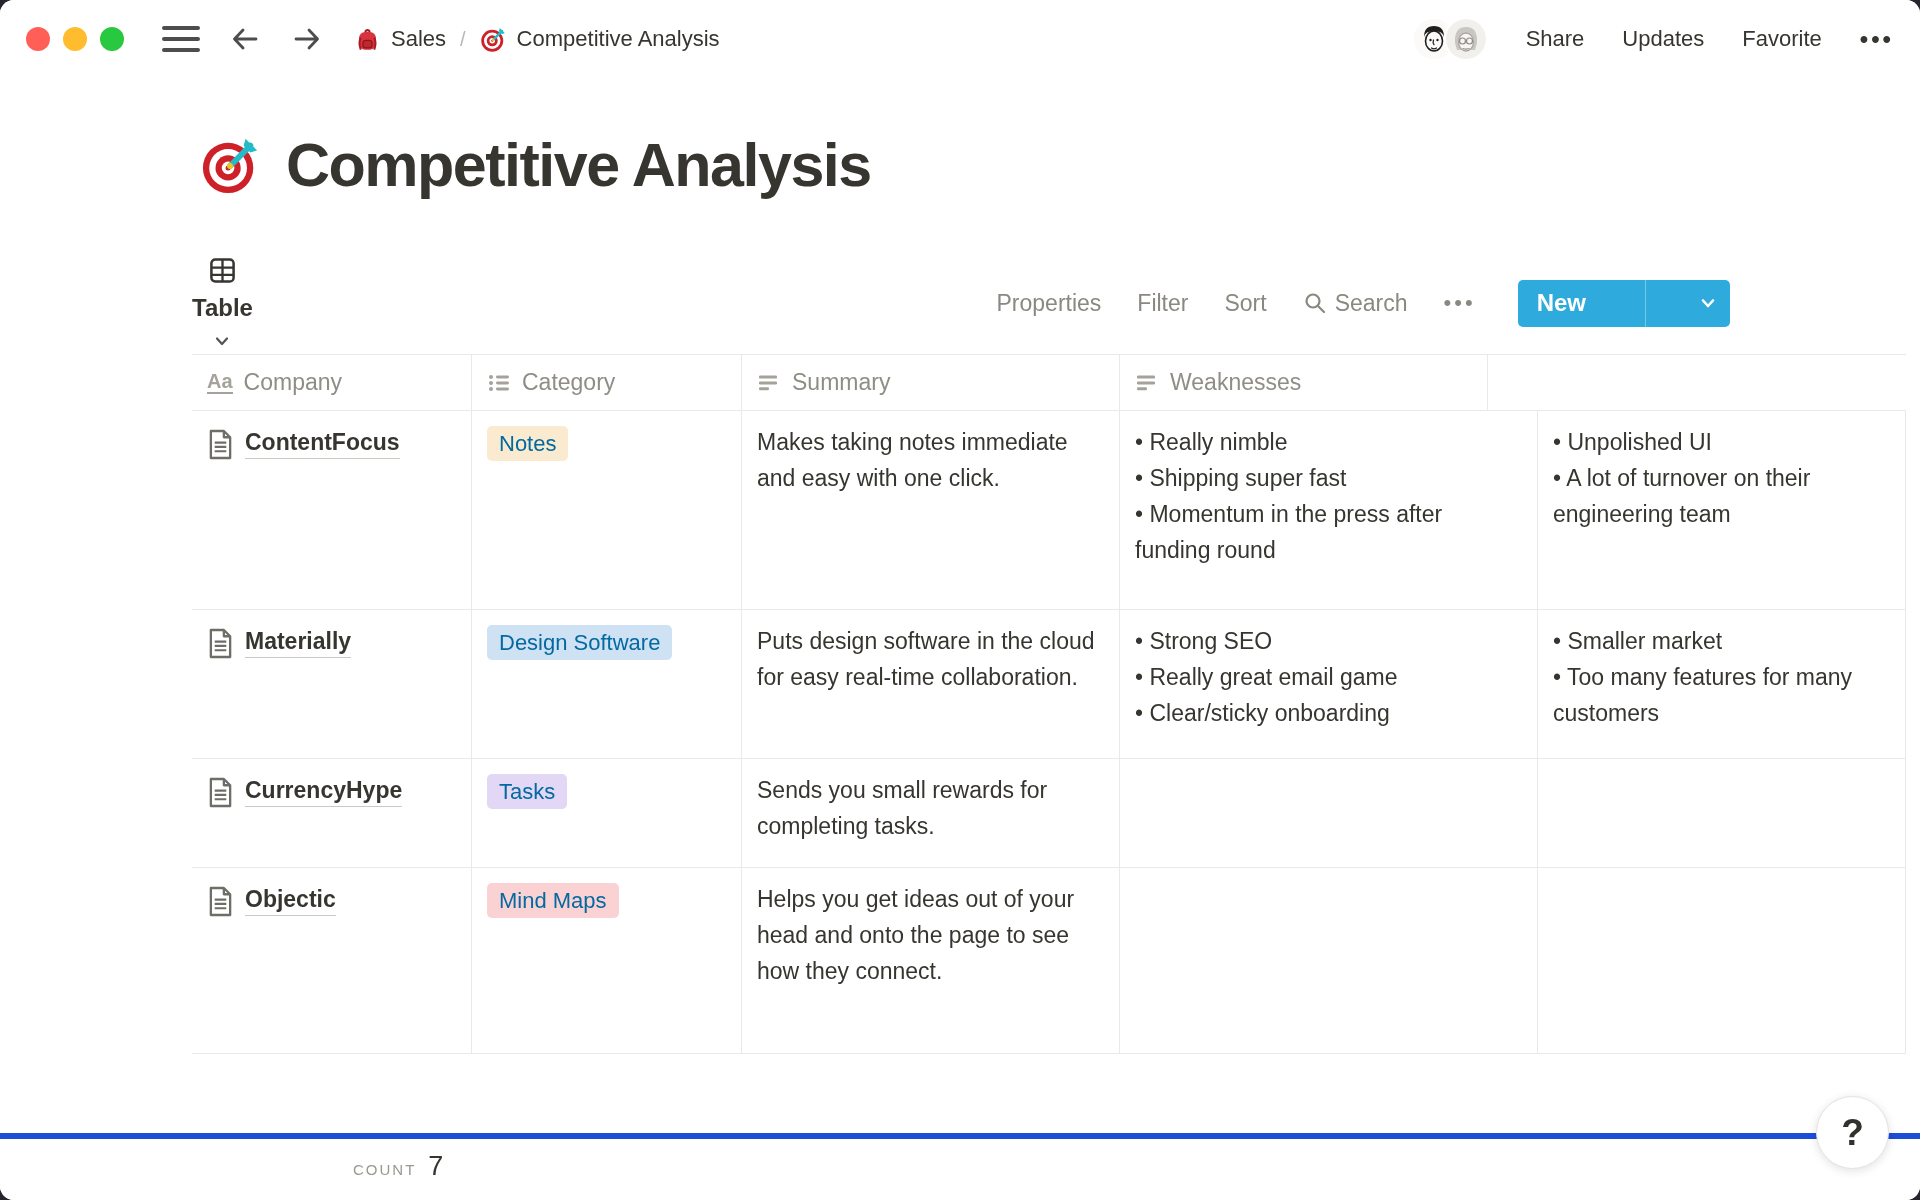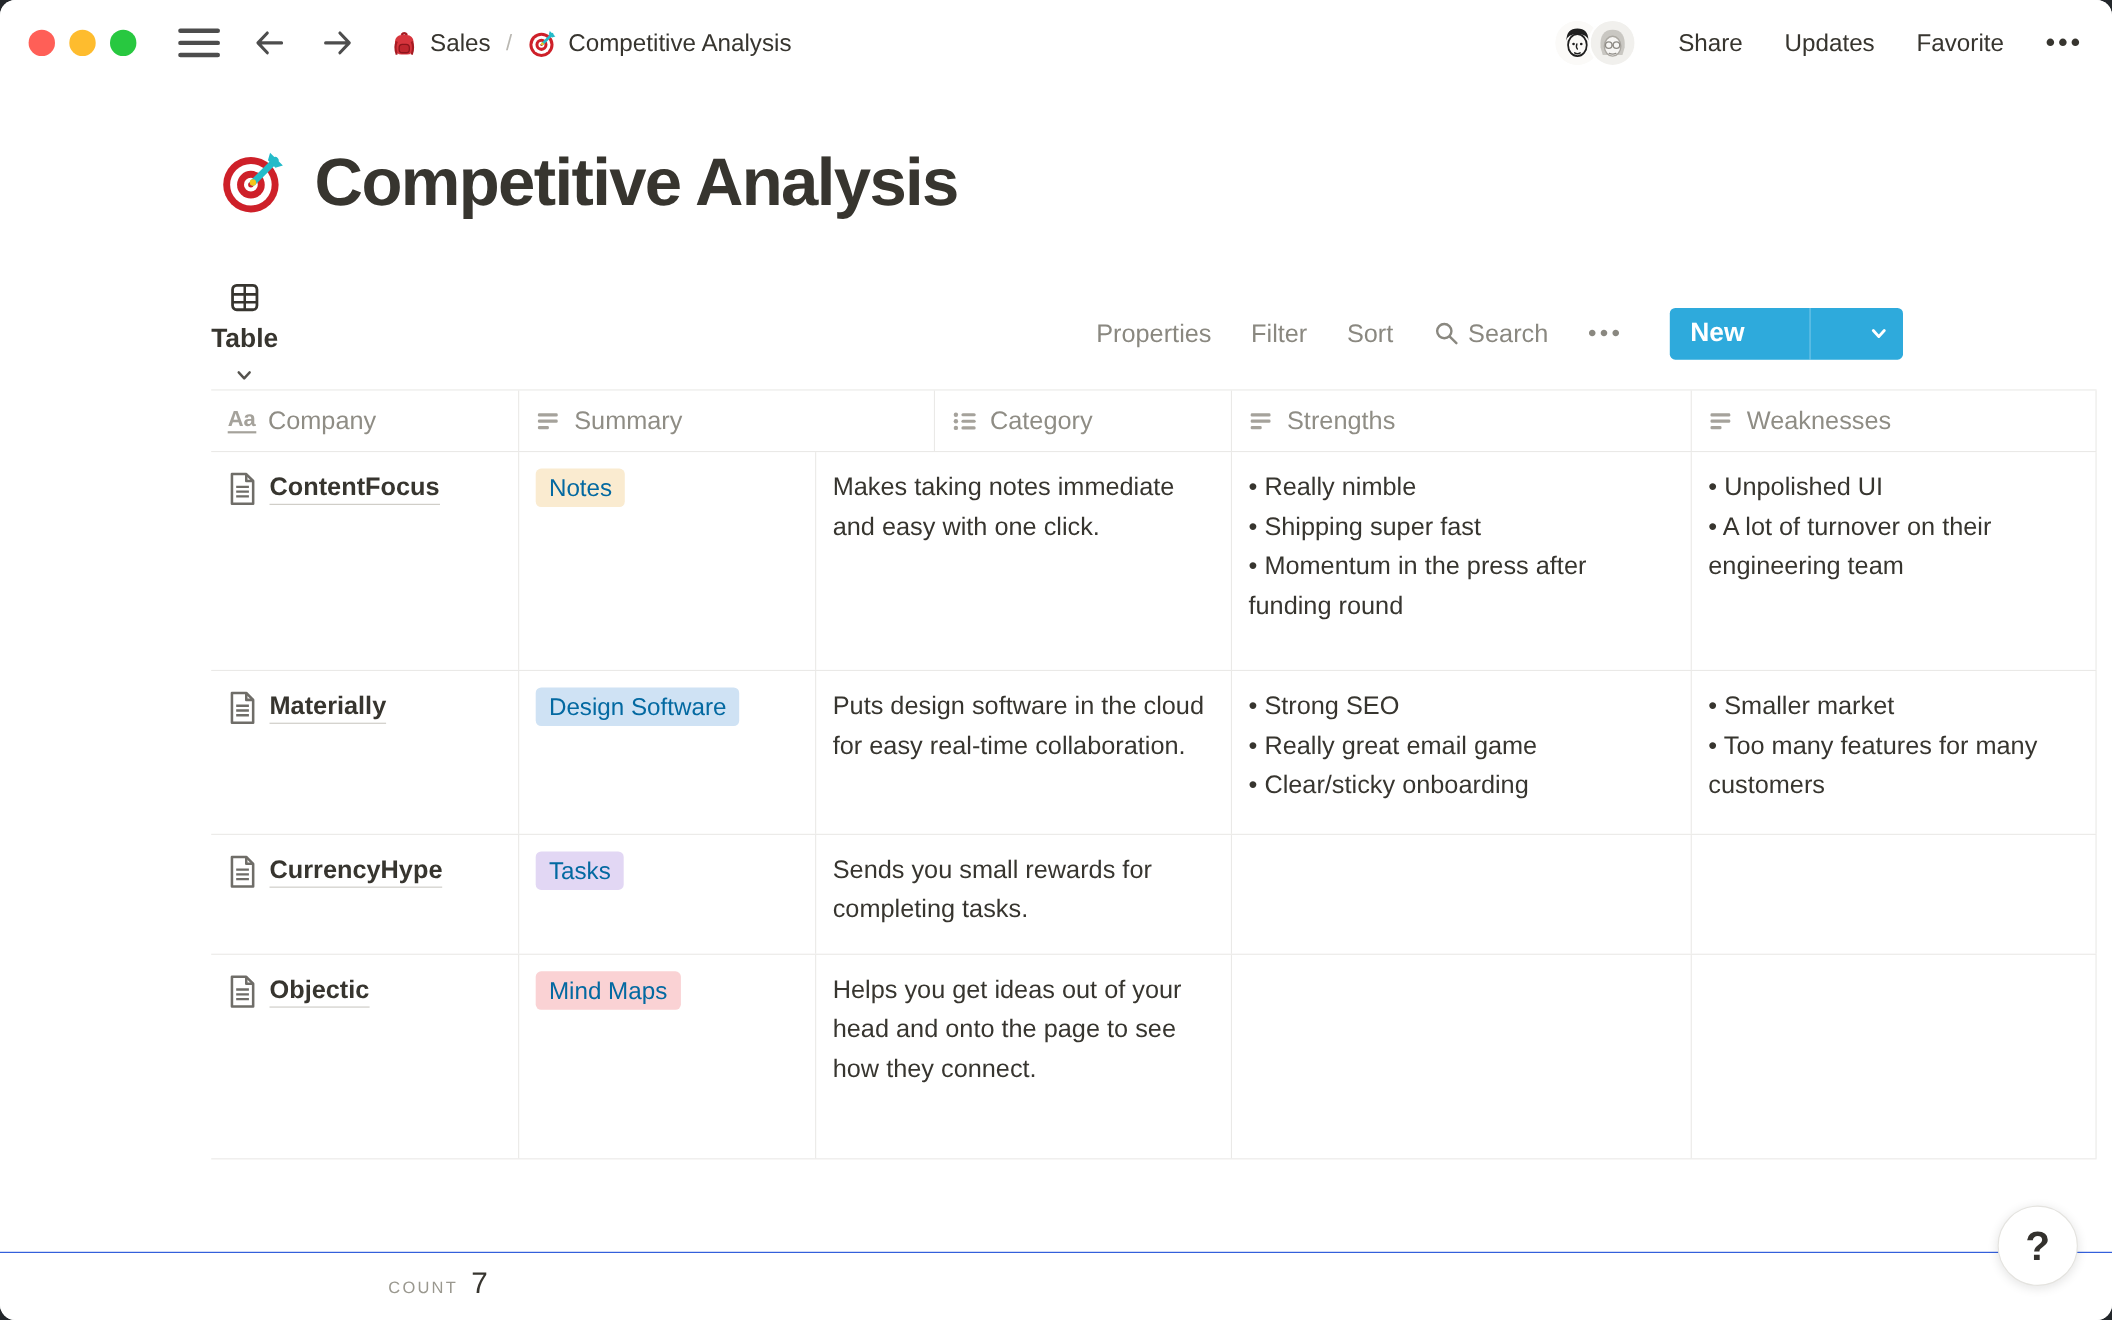--- a/index.html
+++ b/index.html
@@ -65,21 +65,21 @@
   .trow:nth-child(4){min-height:186px;}
   .td{padding:13px 15px;box-sizing:border-box;border-right:1px solid #EAE9E7;
       font-size:23px;line-height:36px;color:#37352F;cursor:pointer;}
   .company-cell{display:flex;align-items:flex-start;gap:11px;padding-top:16px;}
   .doc-icon{flex:0 0 auto;margin-top:2px;}
   .company-name{font-weight:700;border-bottom:1.5px solid #CBC9C3;padding-bottom:1px;line-height:30px;}
   .tag{display:inline-block;padding:1px 12px;border-radius:5px;font-size:22px;line-height:33px;color:#0369a1;margin-top:2px;}
   .bullet{white-space:normal;}
 
   
-  .footer{position:absolute;left:0;right:0;bottom:0;height:61px;background:#fff;border-top:1px solid #1d4ed8;z-index:5;}
+  .footer{position:absolute;left:0;right:0;bottom:0;height:61px;background:#fff;border-top:6px solid #1d4ed8;z-index:5;}
   .count{position:absolute;left:353px;top:12px;display:flex;align-items:baseline;gap:12px;cursor:pointer;}
   .count-label{font-size:15px;letter-spacing:2px;color:#9A988F;font-weight:500;}
   .count-value{font-size:27px;color:#37352F;}
 
   .help-btn{position:absolute;right:31px;bottom:31px;width:71px;height:71px;border-radius:50%;
     background:#fff;border:1px solid #E4E3DF;box-shadow:0 2px 10px rgba(15,15,15,0.12);
     display:flex;align-items:center;justify-content:center;font-size:37px;font-weight:600;color:#33312D;
     z-index:6;cursor:pointer;}
 
   svg{display:block;}
@@ -226,52 +226,42 @@
       </div>
     </div>
   </div>
 
   <div class="table">
     <div class="thead">
       <div class="th col-0">
         <span class="aa-glyph">Aa</span>
         <span>Company</span>
       </div>
-      <div class="th col-2">
-        <span>
-          <svg width="24" height="24" viewBox="0 0 24 24" fill="#A5A29B">
-            <rect x="2" y="4.6" width="18" height="3" rx="1.2"></rect>
-              <rect x="2" y="10.4" width="18" height="3" rx="1.2"></rect>
-              <rect x="2" y="16.2" width="10" height="3" rx="1.2"></rect>
-          </svg>
-        </span>
-        <span>Summary</span>
-      </div>
       <div class="th col-1">
         <span>
           <svg width="24" height="24" viewBox="0 0 24 24" fill="#A5A29B">
             <circle cx="4" cy="6" r="2"></circle>
               <rect x="9" y="4.6" width="13" height="2.8" rx="1.4"></rect>
             <circle cx="4" cy="12" r="2"></circle>
               <rect x="9" y="10.6" width="13" height="2.8" rx="1.4"></rect>
             <circle cx="4" cy="18" r="2"></circle>
               <rect x="9" y="16.6" width="13" height="2.8" rx="1.4"></rect>
           </svg>
         </span>
         <span>Category</span>
       </div>
-      <div class="th col-3">
+      <div class="th col-2">
         <span>
           <svg width="24" height="24" viewBox="0 0 24 24" fill="#A5A29B">
             <rect x="2" y="4.6" width="18" height="3" rx="1.2"></rect>
               <rect x="2" y="10.4" width="18" height="3" rx="1.2"></rect>
               <rect x="2" y="16.2" width="10" height="3" rx="1.2"></rect>
           </svg>
         </span>
-        <span>Strengths</span>
+        <span>Summary</span>
       </div>
       <div class="th col-4">
         <span>
           <svg width="24" height="24" viewBox="0 0 24 24" fill="#A5A29B">
             <rect x="2" y="4.6" width="18" height="3" rx="1.2"></rect>
               <rect x="2" y="10.4" width="18" height="3" rx="1.2"></rect>
               <rect x="2" y="16.2" width="10" height="3" rx="1.2"></rect>
           </svg>
         </span>
         <span>Weaknesses</span>

